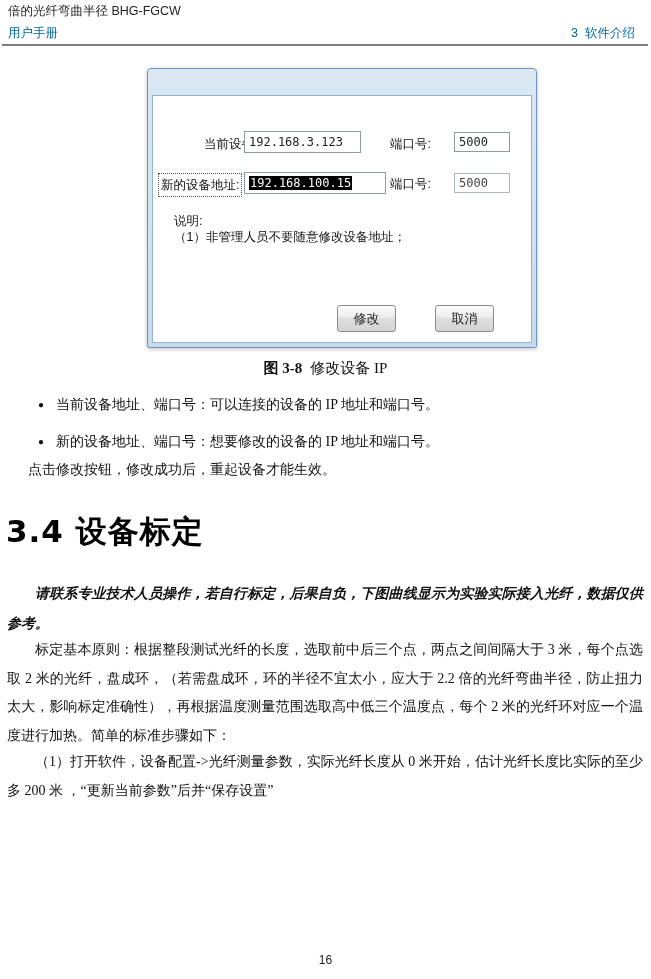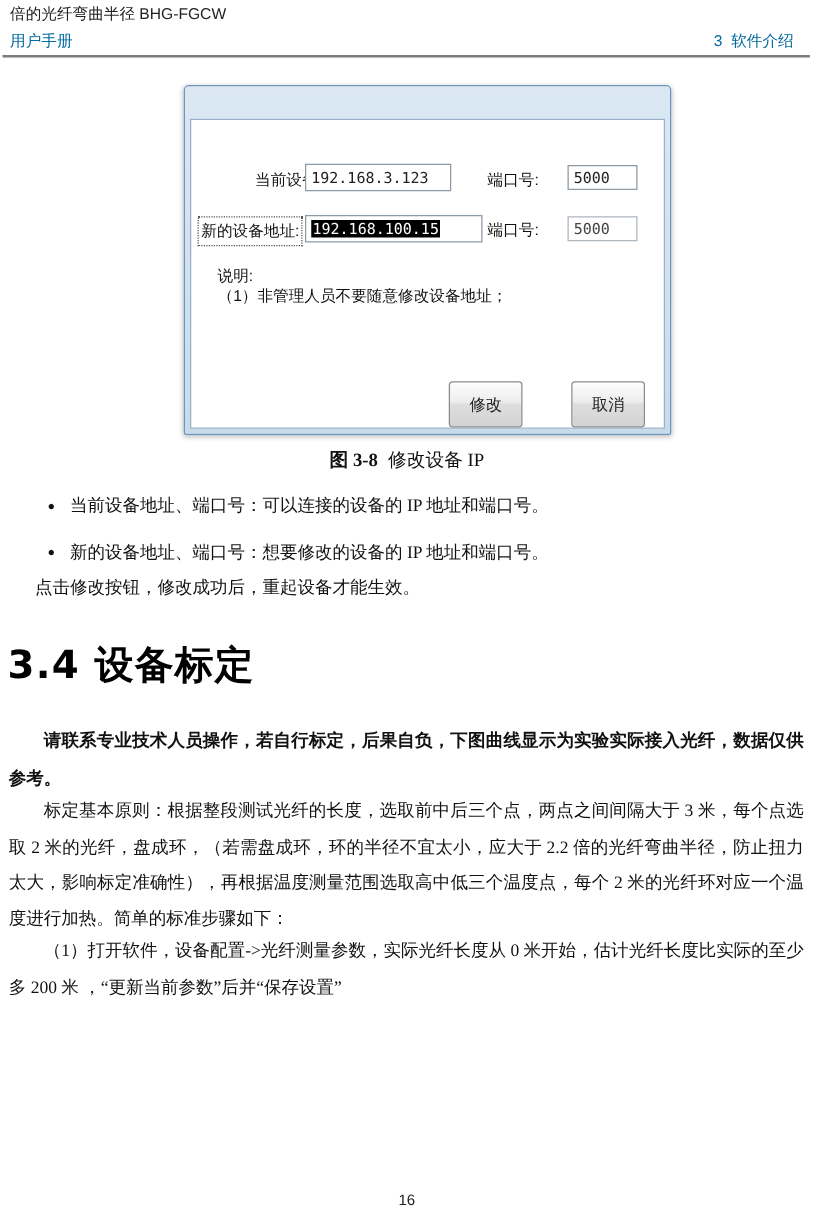--- a/index.html
+++ b/index.html
@@ -55,46 +55,45 @@
     position:absolute; height:22px; background:#fff;
     border:1px solid #8e9aa4;
     font-family:"DejaVu Sans Mono",monospace; font-size:12px; color:#222;
     display:flex; align-items:center; padding-left:4px;
   }
   .txt-input.small { height:20px; }
   .txt-input.dim { border-color:#aeb6bd; color:#444; }
   .sel-text { background:#000; color:#fff; padding:0 1px; }
   .note-block { position:absolute; left:21px; top:117px; font-size:12.5px; line-height:16px; color:#111; }
   .dlg-btn {
-    position:absolute; width:59px; height:37px;
+    position:absolute; width:59px; height:27px;
     background:linear-gradient(#fdfdfd,#ececec 45%,#dedede 50%,#d3d3d3);
     border:1px solid #8c8c8c; border-radius:3px;
     box-shadow:inset 0 1px 0 #fff;
     font-size:13px; color:#222; font-family:"Liberation Sans",sans-serif;
     display:flex; align-items:center; justify-content:center;
     cursor:default;
-    margin-left:22px;
   }
   .btn-modify { left:184px; top:209px; }
   .btn-cancel { left:282px; top:209px; }
 
   
   .caption { position:absolute; top:359px; left:0; width:651px; text-align:center; font-size:15px; color:#111; }
   .caption .cap-label { font-weight:bold; margin-right:8px; }
   .bullet-row { position:absolute; left:38px; display:flex; align-items:baseline; font-size:14px; color:#111; }
   .bullet-row .dot { font-size:10px; margin-right:12px; position:relative; top:-1px; }
   .b1 { top:396px; } .b2 { top:433px; }
   .p-click { position:absolute; top:461px; left:7px; width:636px; font-size:14px; text-indent:1.5em; color:#111; }
   .section-heading {
     position:absolute; top:511px; left:6px;
     font-family:"DejaVu Sans",sans-serif; font-weight:bold;
     font-size:31px; letter-spacing:1px; color:#000;text-align:center;
   }
   .para { position:absolute; left:7px; width:636px; font-size:14px; color:#111; text-indent:2em; text-align:justify; }
-  .p-warning { top:579px; line-height:30px; font-weight:bold; }
+  .p-warning { top:579px; line-height:30px; font-weight:bold;font-style:italic; }
   .p-principle { top:636px; line-height:28.5px; }
   .p-step { top:747px; line-height:29px; }
 
   .footer-page { position:absolute; top:953px; left:0; width:651px; text-align:center; font-size:12px; font-family:"Liberation Sans",sans-serif; color:#222; }
 </style>
 </head>
 <body>
 
 <div class="hdr-line1">倍的光纤弯曲半径 BHG-FGCW</div>
 <div class="hdr-line2">

